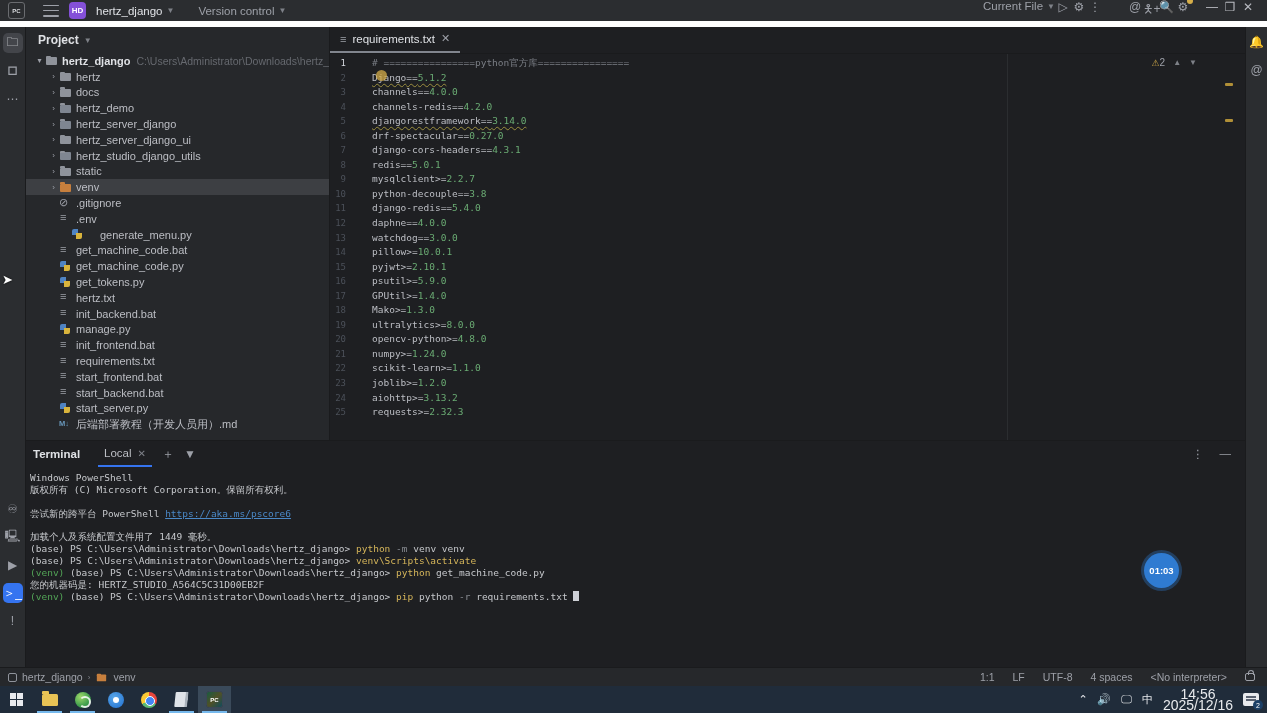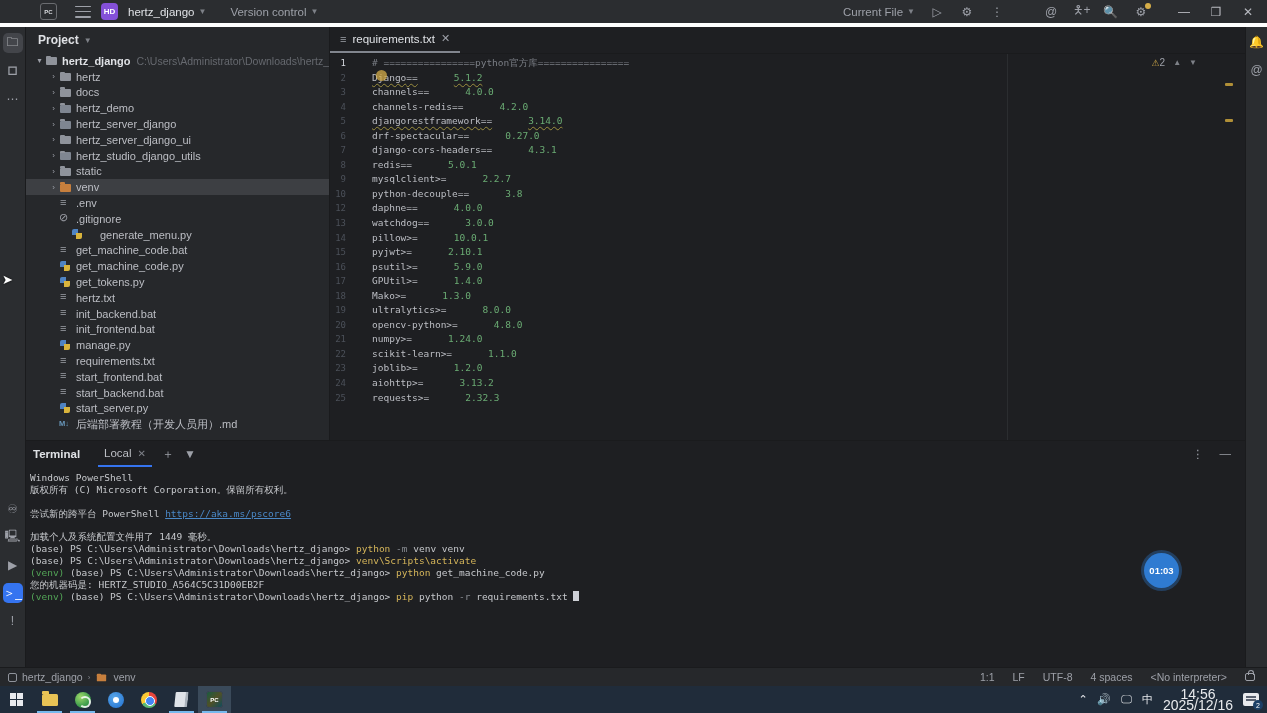--- a/index.html
+++ b/index.html
@@ -2,32 +2,32 @@
 <html><head>
 <meta charset="utf-8">
 <style>
   * { margin:0; padding:0; box-sizing:border-box; }
   html,body { width:1267px; height:713px; overflow:hidden; background:#1e1f22;
     font-family:"Liberation Sans", sans-serif; color:#bcbec4; }
   .app { position:absolute; inset:0; display:flex; flex-direction:column; }
 
   
   .titlebar { height:27px; background:#2b2d30; display:flex; align-items:center;
-    border-bottom:4px solid #ffffff; flex:0 0 27px; font-size:11.5px;padding-left:32px; }
+    border-bottom:6px solid #ffffff; flex:0 0 27px; font-size:11.5px; }
   .tb-left { display:flex; align-items:center; gap:10px; padding-left:8px; flex:1; }
   .logo-pc { width:17px; height:17px; border:1px solid #6a6c70; border-radius:3px;
     font-size:6px; color:#d8dade; display:flex; align-items:center; justify-content:center; font-weight:bold; }
   .hamburger { width:16px; height:12px; display:flex; flex-direction:column; justify-content:space-between; margin-left:8px;}
   .hamburger i { height:1.6px; background:#9da0a8; border-radius:1px; }
   .proj-badge { width:17px; height:17px; border-radius:4px; background:#8450d8; color:#fff;
     font-size:8px; font-weight:bold; display:flex; align-items:center; justify-content:center; }
   .tb-item { display:flex; align-items:center; gap:4px; color:#dfe1e5; }
   .tb-item.dim { color:#9da0a8; }
   .chev { color:#7e8188; font-size:8px; }
-  .tb-right { display:flex; align-items:center; gap:14px; padding-right:10px; }
+  .tb-right { display:flex; align-items:flex-start; padding-right:10px; }
   .tb-icon { color:#9da0a8; font-size:12px; width:16px; text-align:center; position:relative;}
   .gear-dot { position:absolute; top:-2px; right:-2px; width:6px; height:6px; background:#d6ae49; border-radius:50%; }
   .win-ctl { color:#b8bac0; font-size:12px; width:18px; text-align:center; }
 
   
   .main { flex:1; display:flex; min-height:0; }
   .lstrip { width:26px; background:#2b2d30; border-right:1px solid #1a1b1d; display:flex;
     flex-direction:column; align-items:center; padding-top:6px; }
   .lstrip .sicon { width:20px; height:20px; margin-bottom:8px; display:flex; align-items:center;
     justify-content:center; border-radius:5px; color:#9da0a8; font-size:12px; }
@@ -68,21 +68,21 @@
     color:#dfe1e5; border-bottom:2px solid #81858e; }
   .tab .ticon { color:#9da0a8; font-size:11px; }
   .tab .tclose { color:#9da0a8; font-size:11px; }
   .code-area { flex:1; position:relative; font-family:"DejaVu Sans Mono", monospace; font-size:9.5px; overflow:hidden; padding-top:2px;}
   .margin-guide { position:absolute; left:677px; top:0; bottom:0; width:1px; background:#2b2d30; }
   .eline { height:14.55px; display:flex; white-space:pre; line-height:14.55px;}
   .lnum { width:16px; flex:0 0 16px; text-align:right; color:#4b5059; font-size:9px; }
   .lnum.cur { color:#d5d8de; }
   .lbody { padding-left:26px; }
   .cmt { color:#7a7e85; }
-  .pkg { color:#bcbec4; } .op { color:#bcbec4; } .ver { color:#6aab73;margin-left:36px; }
+  .pkg { color:#bcbec4; } .op { color:#bcbec4; } .ver { color:#6aab73; }
   .warn { text-decoration:underline; text-decoration-style:wavy; text-decoration-color:#9c8f3f; text-underline-offset:2px;}
   .inspect-widget { position:absolute; top:3px; right:48px; display:flex; align-items:center; gap:8px;
     font-family:"Liberation Sans",sans-serif; font-size:10px; color:#9da0a8; }
   .warn-tri { color:#d6ae49; font-size:9px; }
   .stripe { position:absolute; right:10px; top:0; bottom:0; width:12px; }
   .stripe .mark { position:absolute; right:2px; width:8px; height:3px; background:#b08f37; border-radius:1px; }
   .caret-blob { position:absolute; left:46px; top:16px; width:11px; height:11px; border-radius:50%;
     background:rgba(214,174,73,.75); }
 
   
@@ -258,28 +258,28 @@
                 <span class="fi fi-folder"></span>
                 <span class="tlabel">static</span>
               </div>
               <div class="trow sel" style="padding-left: 22px;">
                 <span class="tchev">›</span>
                 <span class="fi fi-folder-ex"></span>
                 <span class="tlabel">venv</span>
               </div>
               <div class="trow" style="padding-left: 22px;">
                 <span class="tchev"></span>
-                <span class="fi fi-text"></span>
-                <span class="tlabel">.env</span>
-              </div>
-              <div class="trow" style="padding-left: 22px;">
-                <span class="tchev"></span>
                 <span class="fi fi-ignore"></span>
                 <span class="tlabel">.gitignore</span>
               </div>
+              <div class="trow" style="padding-left: 22px;">
+                <span class="tchev"></span>
+                <span class="fi fi-text"></span>
+                <span class="tlabel">.env</span>
+              </div>
               <div class="trow" style="padding-left: 22px; gap: 12px;">
                 <span class="tchev"></span>
                 <span class="fi fi-py"></span>
                 <span class="tlabel">generate_menu.py</span>
               </div>
               <div class="trow" style="padding-left: 22px;">
                 <span class="tchev"></span>
                 <span class="fi fi-text"></span>
                 <span class="tlabel">get_machine_code.bat</span>
               </div>
@@ -298,27 +298,27 @@
                 <span class="fi fi-text"></span>
                 <span class="tlabel">hertz.txt</span>
               </div>
               <div class="trow" style="padding-left: 22px;">
                 <span class="tchev"></span>
                 <span class="fi fi-text"></span>
                 <span class="tlabel">init_backend.bat</span>
               </div>
               <div class="trow" style="padding-left: 22px;">
                 <span class="tchev"></span>
-                <span class="fi fi-text"></span>
-                <span class="tlabel">init_frontend.bat</span>
-              </div>
-              <div class="trow" style="padding-left: 22px;">
-                <span class="tchev"></span>
                 <span class="fi fi-py"></span>
                 <span class="tlabel">manage.py</span>
+              </div>
+              <div class="trow" style="padding-left: 22px;">
+                <span class="tchev"></span>
+                <span class="fi fi-text"></span>
+                <span class="tlabel">init_frontend.bat</span>
               </div>
               <div class="trow" style="padding-left: 22px;">
                 <span class="tchev"></span>
                 <span class="fi fi-text"></span>
                 <span class="tlabel">requirements.txt</span>
               </div>
               <div class="trow" style="padding-left: 22px;">
                 <span class="tchev"></span>
                 <span class="fi fi-text"></span>
                 <span class="tlabel">start_frontend.bat</span>
@@ -355,20 +355,21 @@
                 <div class="eline"><span class="lnum cur">1</span><span class="lbody"><span class="cmt"># ================python官方库================</span></span></div>
                 <div class="eline"><span class="lnum">2</span><span class="lbody"><span class="warn"><span class="pkg">Django</span><span class="op">==</span><span class="ver">5.1.2</span></span></span></div>
                 <div class="eline"><span class="lnum">3</span><span class="lbody"><span><span class="pkg">channels</span><span class="op">==</span><span class="ver">4.0.0</span></span></span></div>
                 <div class="eline"><span class="lnum">4</span><span class="lbody"><span><span class="pkg">channels-redis</span><span class="op">==</span><span class="ver">4.2.0</span></span></span></div>
                 <div class="eline"><span class="lnum">5</span><span class="lbody"><span class="warn"><span class="pkg">djangorestframework</span><span class="op">==</span><span class="ver">3.14.0</span></span></span></div>
                 <div class="eline"><span class="lnum">6</span><span class="lbody"><span><span class="pkg">drf-spectacular</span><span class="op">==</span><span class="ver">0.27.0</span></span></span></div>
                 <div class="eline"><span class="lnum">7</span><span class="lbody"><span><span class="pkg">django-cors-headers</span><span class="op">==</span><span class="ver">4.3.1</span></span></span></div>
                 <div class="eline"><span class="lnum">8</span><span class="lbody"><span><span class="pkg">redis</span><span class="op">==</span><span class="ver">5.0.1</span></span></span></div>
                 <div class="eline"><span class="lnum">9</span><span class="lbody"><span><span class="pkg">mysqlclient</span><span class="op">&gt;=</span><span class="ver">2.2.7</span></span></span></div>
                 <div class="eline"><span class="lnum">10</span><span class="lbody"><span><span class="pkg">python-decouple</span><span class="op">==</span><span class="ver">3.8</span></span></span></div>
+                <div class="eline"><span class="lnum">11</span><span class="lbody"><span><span class="pkg">django-redis</span><span class="op">==</span><span class="ver">5.4.0</span></span></span></div>
                 <div class="eline"><span class="lnum">12</span><span class="lbody"><span><span class="pkg">daphne</span><span class="op">==</span><span class="ver">4.0.0</span></span></span></div>
                 <div class="eline"><span class="lnum">13</span><span class="lbody"><span><span class="pkg">watchdog</span><span class="op">==</span><span class="ver">3.0.0</span></span></span></div>
                 <div class="eline"><span class="lnum">14</span><span class="lbody"><span><span class="pkg">pillow</span><span class="op">&gt;=</span><span class="ver">10.0.1</span></span></span></div>
                 <div class="eline"><span class="lnum">15</span><span class="lbody"><span><span class="pkg">pyjwt</span><span class="op">&gt;=</span><span class="ver">2.10.1</span></span></span></div>
                 <div class="eline"><span class="lnum">16</span><span class="lbody"><span><span class="pkg">psutil</span><span class="op">&gt;=</span><span class="ver">5.9.0</span></span></span></div>
                 <div class="eline"><span class="lnum">17</span><span class="lbody"><span><span class="pkg">GPUtil</span><span class="op">&gt;=</span><span class="ver">1.4.0</span></span></span></div>
                 <div class="eline"><span class="lnum">18</span><span class="lbody"><span><span class="pkg">Mako</span><span class="op">&gt;=</span><span class="ver">1.3.0</span></span></span></div>
                 <div class="eline"><span class="lnum">19</span><span class="lbody"><span><span class="pkg">ultralytics</span><span class="op">&gt;=</span><span class="ver">8.0.0</span></span></span></div>
                 <div class="eline"><span class="lnum">20</span><span class="lbody"><span><span class="pkg">opencv-python</span><span class="op">&gt;=</span><span class="ver">4.8.0</span></span></span></div>
                 <div class="eline"><span class="lnum">21</span><span class="lbody"><span><span class="pkg">numpy</span><span class="op">&gt;=</span><span class="ver">1.24.0</span></span></span></div>

